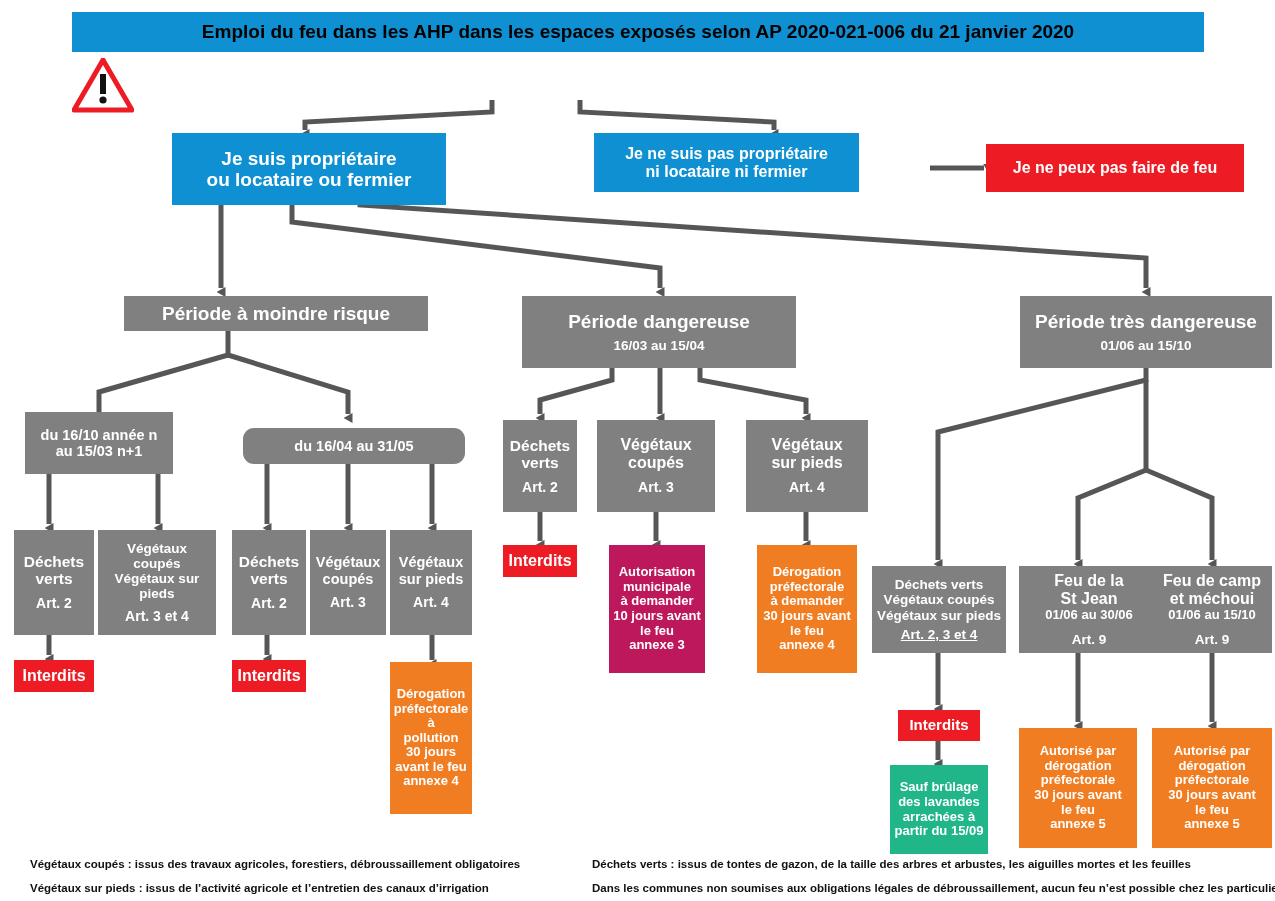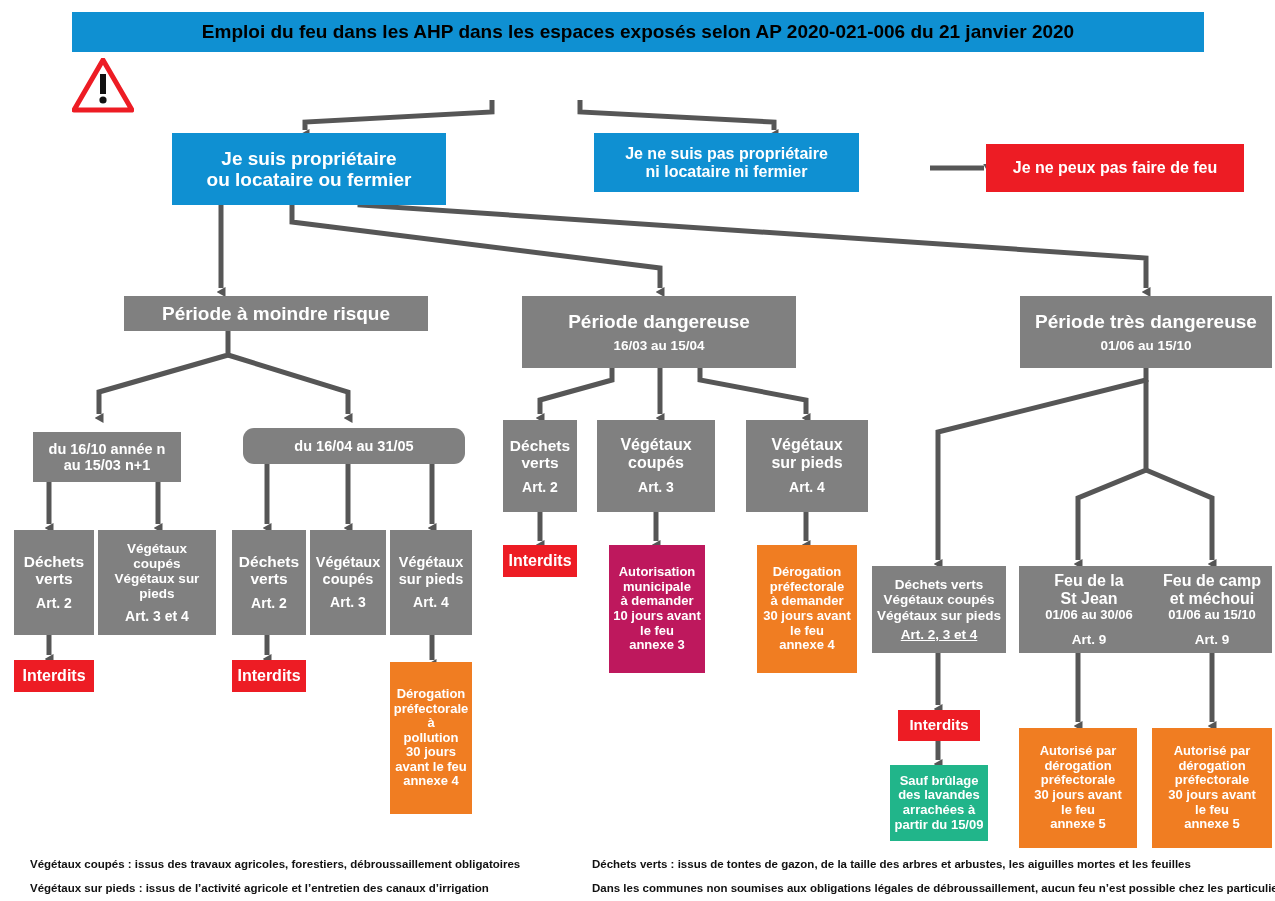--- a/index.html
+++ b/index.html
@@ -137,21 +137,21 @@
   <div class="node gray" style="left:522px;top:296px;width:274px;height:72px;font-size:19px;">
     <span>Période dangereuse</span>
     <span class="sub" style="font-size:13.5px;margin-top:5px;">16/03 au 15/04</span>
   </div>
 
   <div class="node gray" style="left:1020px;top:296px;width:252px;height:72px;font-size:19px;">
     <span>Période très dangereuse</span>
     <span class="sub" style="font-size:13.5px;margin-top:5px;">01/06 au 15/10</span>
   </div>
 
-  <div class="node gray" style="left:25px;top:432px;width:148px;height:50px;font-size:14.5px;margin-left:8px;">
+  <div class="node gray" style="left:25px;top:412px;width:148px;height:62px;font-size:14.5px;">
     <span>du 16/10 année n</span>
     <span>au 15/03 n+1</span>
   </div>
 
   <div class="node gray" style="left:243px;top:428px;width:222px;height:36px;font-size:14.5px;border-radius:11px;">
     <span>du 16/04 au 31/05</span>
   </div>
 
   <div class="node gray" style="left:14px;top:530px;width:80px;height:105px;font-size:15.5px;">
     <span>Déchets</span>
@@ -253,21 +253,21 @@
     <span>Déchets verts</span>
     <span>Végétaux coupés</span>
     <span>Végétaux sur pieds</span>
     <span style="margin-top:4px;text-decoration:underline;">Art. 2, 3 et 4</span>
   </div>
 
   <div class="node red" style="left:898px;top:710px;width:82px;height:31px;font-size:15px;">
     <span>Interdits</span>
   </div>
 
-  <div class="node green" style="left:890px;top:765px;width:98px;height:76px;font-size:13px;">
+  <div class="node green" style="left:890px;top:765px;width:98px;height:89px;font-size:13px;">
     <span>Sauf brûlage</span>
     <span>des lavandes</span>
     <span>arrachées à</span>
     <span>partir du 15/09</span>
   </div>
 
   <div class="node gray" style="left:1019px;top:566px;width:140px;height:87px;font-size:16px;text-align:right;">
     <span>Feu de la</span>
     <span>St Jean</span>
     <span style="font-size:13px;">01/06 au 30/06</span>

